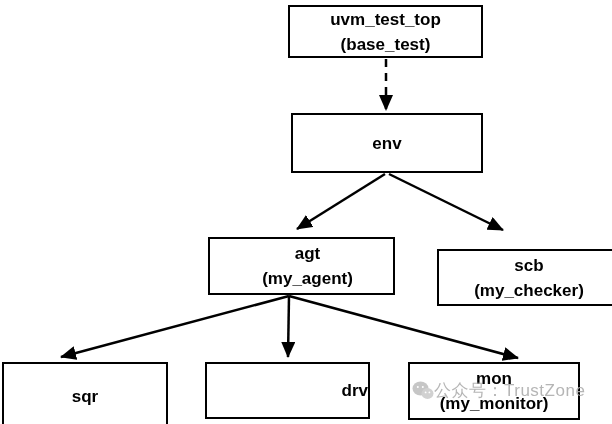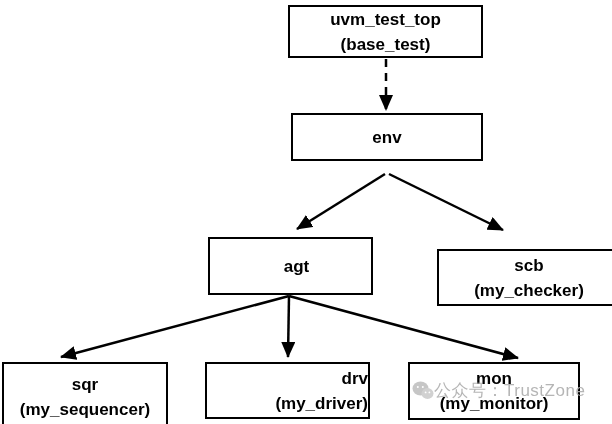--- a/index.html
+++ b/index.html
@@ -29,22 +29,22 @@
     z-index: 2;
   }
   .node .line1, .node .line2 {
     font-weight: 700;
     font-size: 17px;
     line-height: 25px;
     color: #000000;
     white-space: nowrap;
   }
   .node-uvm_test_top { left: 288px; top: 5px;   width: 195px; height: 53px; }
-  .node-env          { left: 291px; top: 113px; width: 192px; height: 48px; }
-  .node-agt          { left: 208px; top: 237px; width: 165px; height: 58px; padding-left: 12px; }
+  .node-env          { left: 291px; top: 113px; width: 192px; height: 60px; }
+  .node-agt          { left: 208px; top: 237px; width: 187px; height: 58px; padding-left: 12px; }
   .node-scb          { left: 437px; top: 249px; width: 184px; height: 57px; }
   .node-sqr          { left: 2px;   top: 362px; width: 166px; height: 69px; }
   .node-drv          { left: 205px; top: 362px; width: 165px; height: 57px; align-items: flex-end; }
   .node-mon          { left: 408px; top: 362px; width: 172px; height: 58px; }
   .watermark {
     position: absolute;
     left: 412px; top: 379px;
     display: flex;
     align-items: center;
     z-index: 3;
@@ -83,35 +83,34 @@
     <div class="line1">uvm_test_top</div>
     <div class="line2">(base_test)</div>
   </div>
 
   <div class="node node-env">
     <div class="line1">env</div>
   </div>
 
   <div class="node node-agt">
     <div class="line1">agt</div>
+    <div class="line2">(my_agent)</div>
   </div>
 
   <div class="node node-scb">
     <div class="line1">scb</div>
     <div class="line2">(my_checker)</div>
   </div>
 
   <div class="node node-sqr">
     <div class="line1">sqr</div>
-    <div class="line2">(my_sequencer)</div>
   </div>
 
   <div class="node node-drv">
     <div class="line1">drv</div>
-    <div class="line2">(my_driver)</div>
   </div>
 
   <div class="node node-mon">
     <div class="line1">mon</div>
     <div class="line2">(my_monitor)</div>
   </div>
 
   <div class="watermark">
     <svg class="wm-icon" width="22" height="19" viewBox="0 0 22 19" xmlns="http://www.w3.org/2000/svg">
       <ellipse cx="8.5" cy="7.5" rx="8" ry="7" fill="#b4b4b4"></ellipse>

